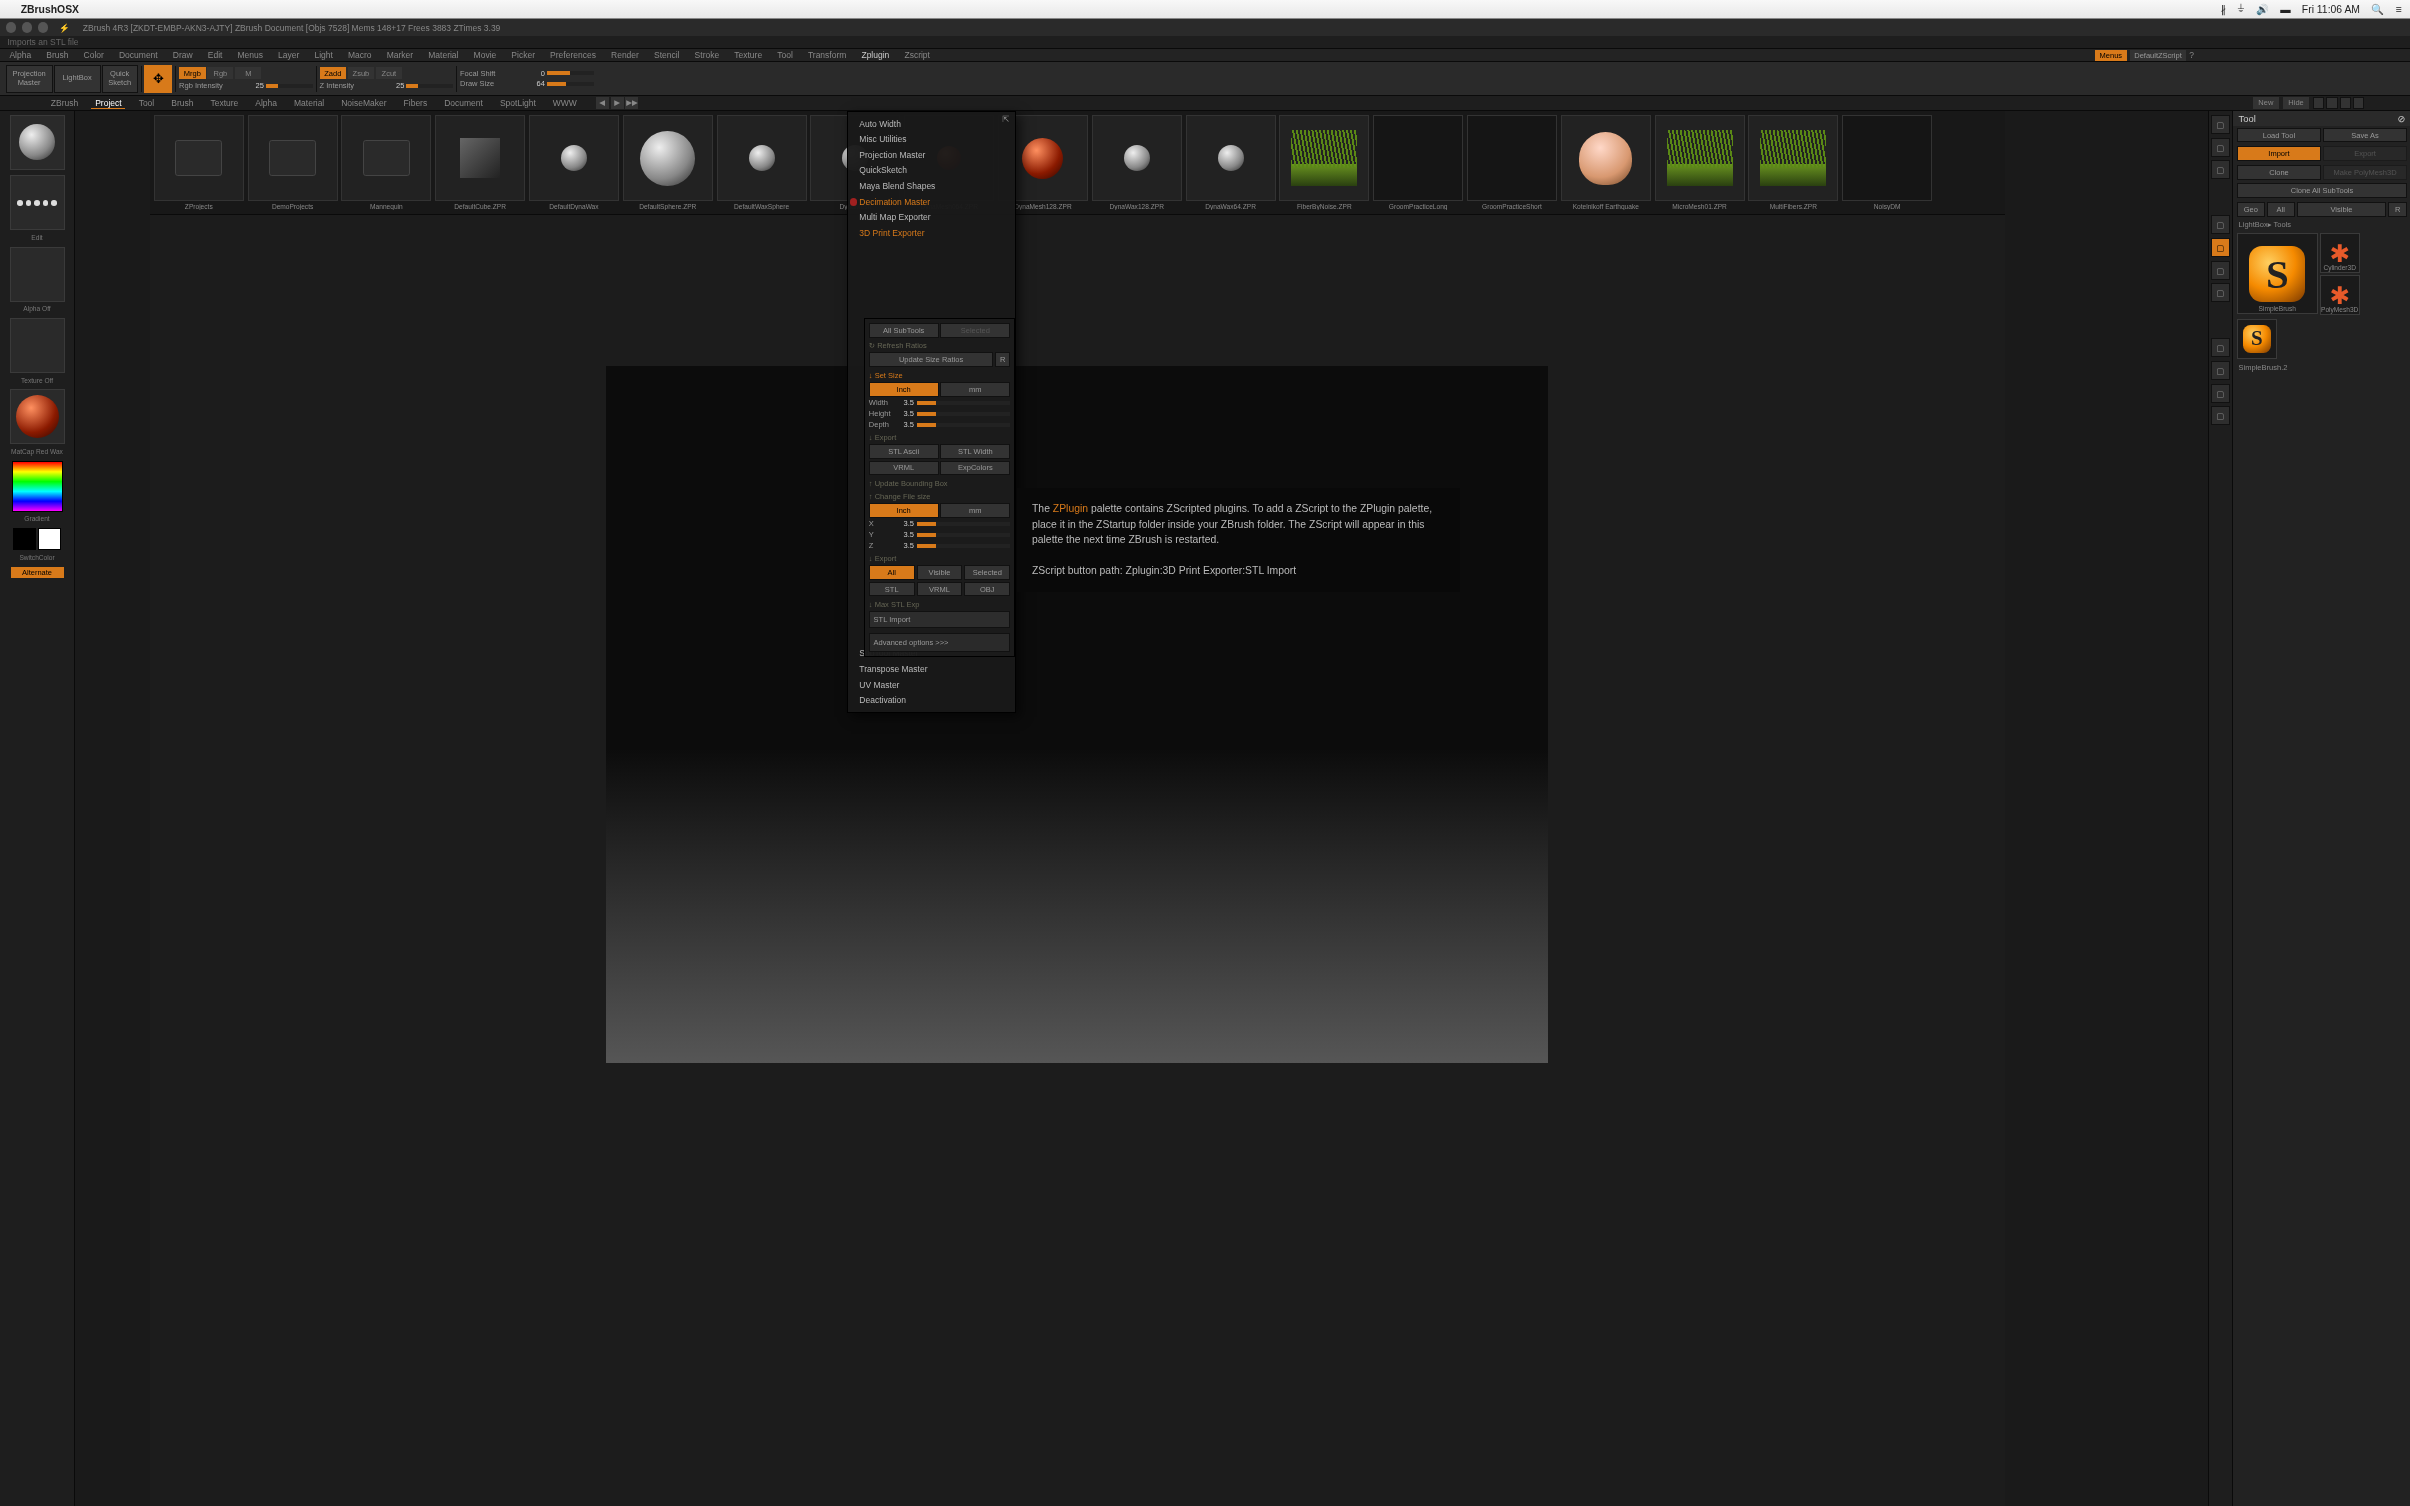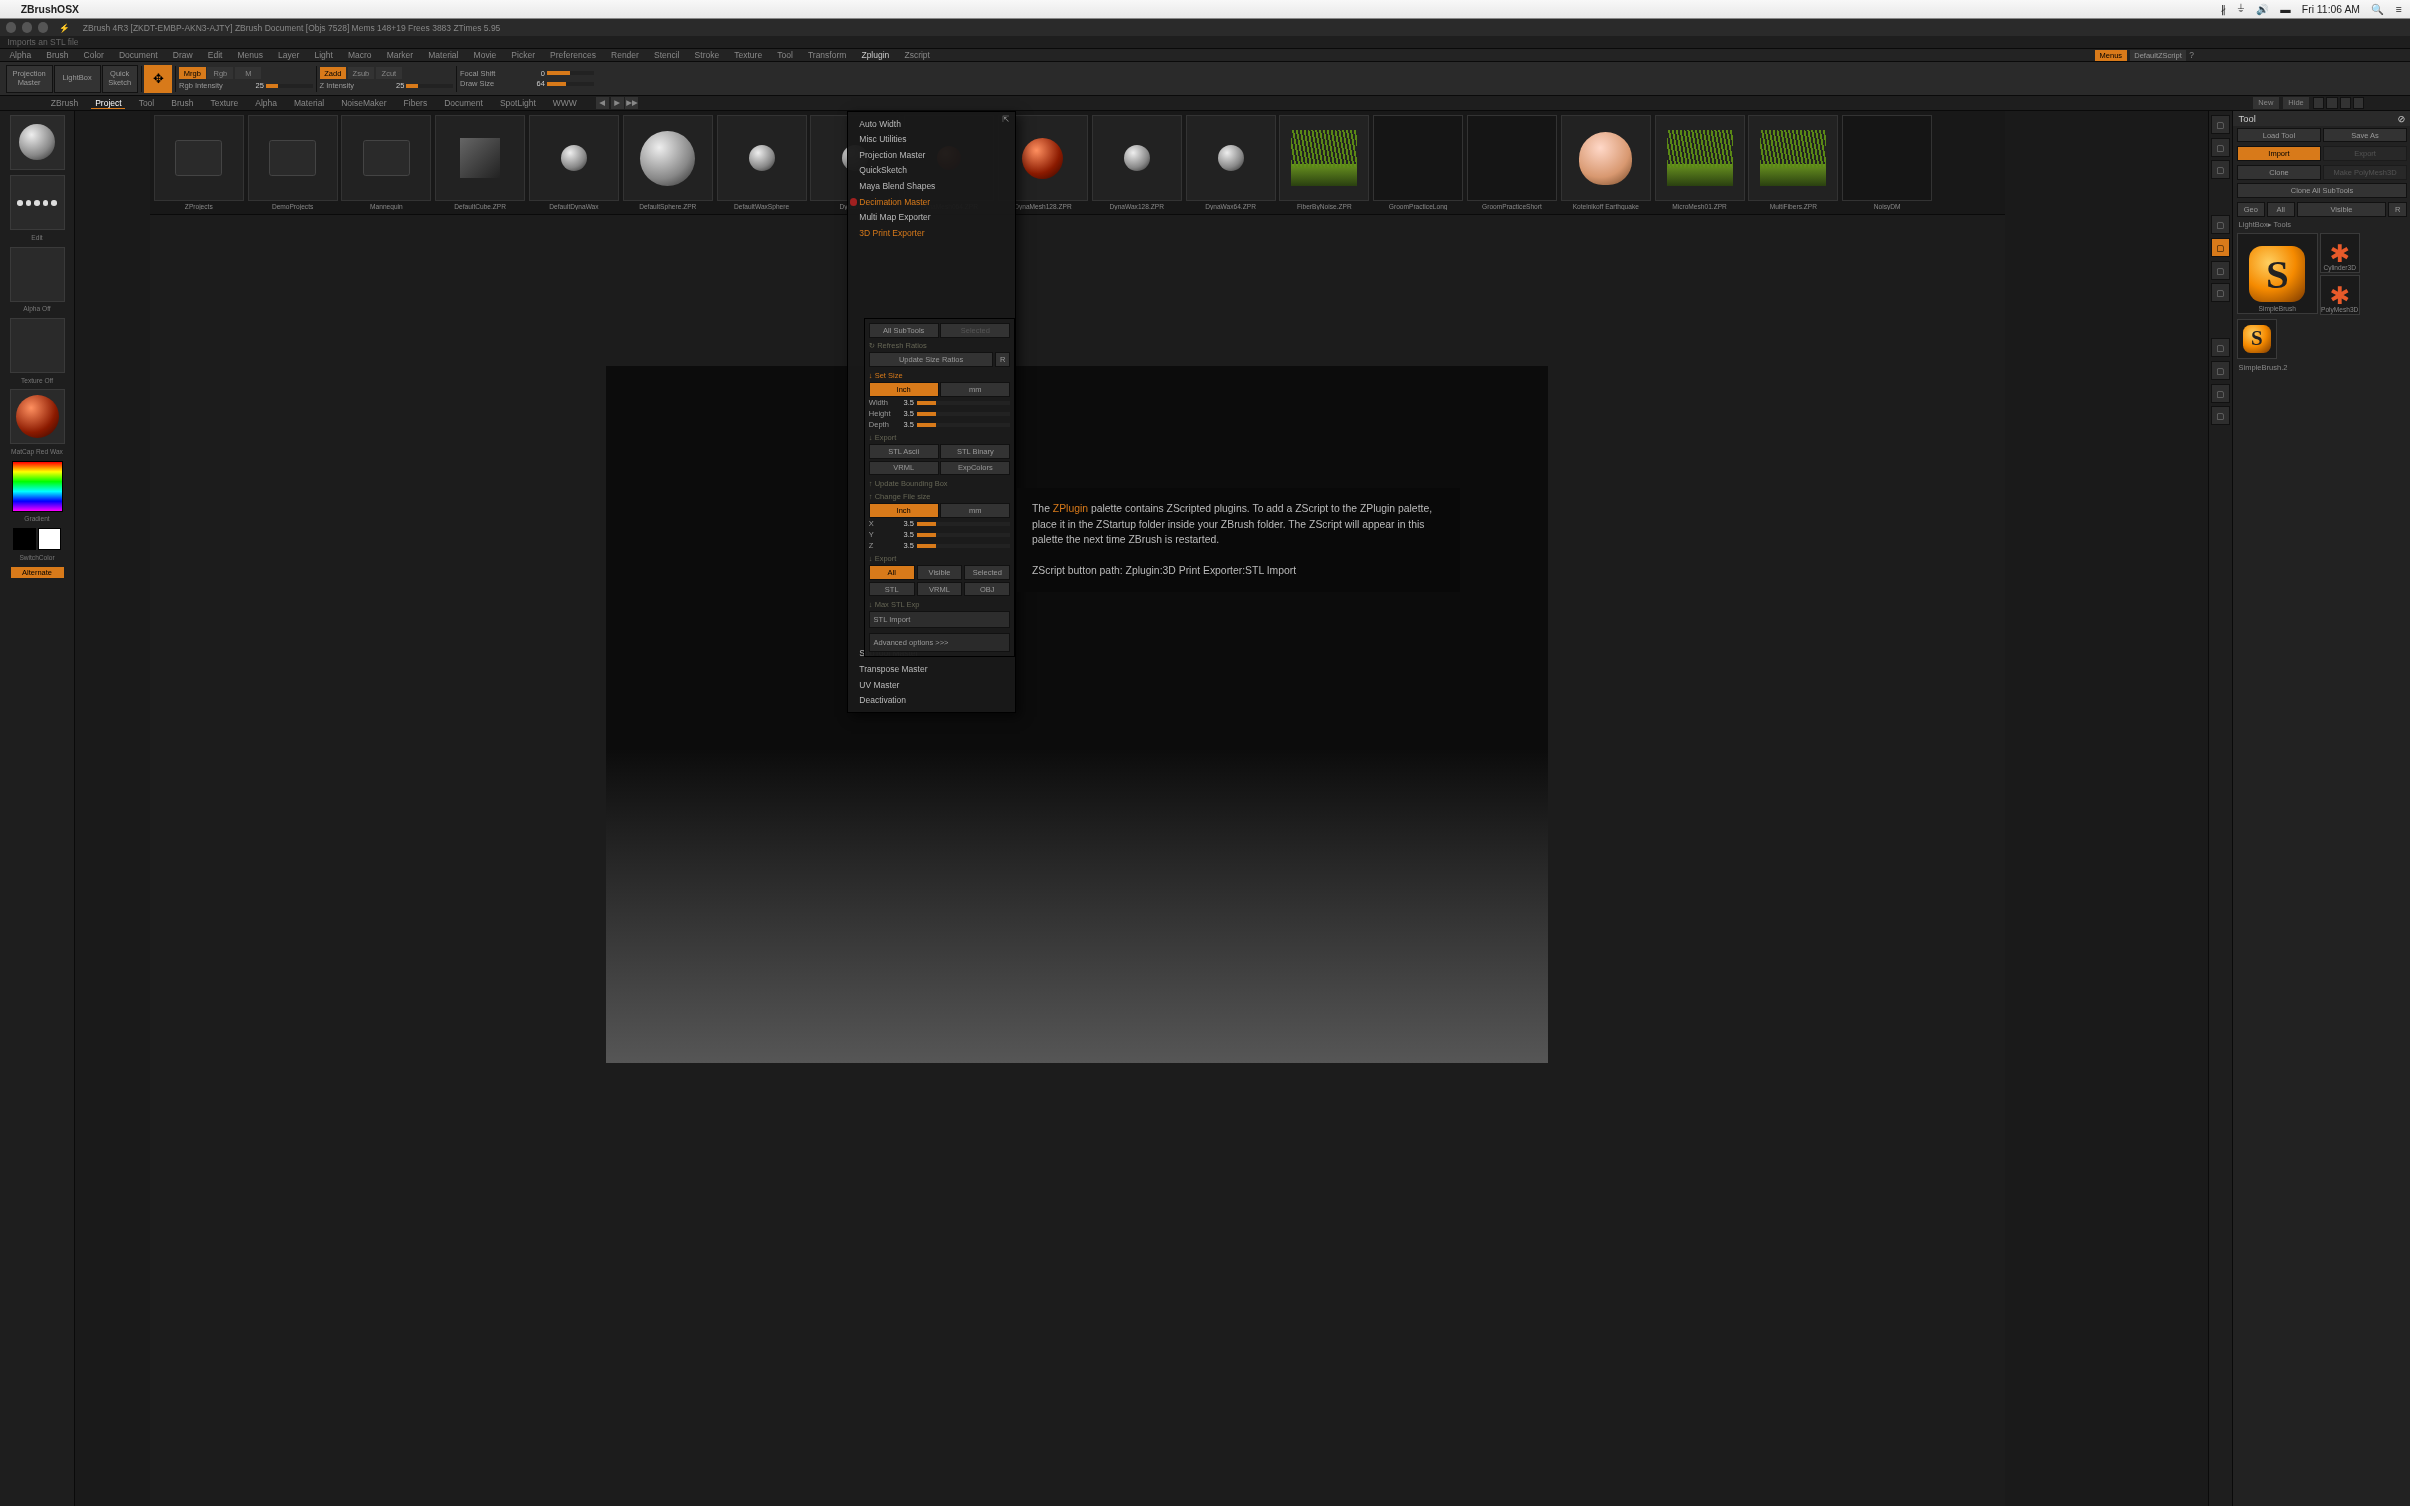--- a/index.html
+++ b/index.html
@@ -153,21 +153,21 @@
     <span>🔍</span>
     <span>≡</span>
   </div>
 </div>
 
 <div class="win-ctrl-row">
   <div class="dot"></div>
   <div class="dot"></div>
   <div class="dot"></div>
   <span style="margin-left:5.6px;color:#d87a1a;">⚡</span>
-  <span class="doc-title">ZBrush 4R3 [ZKDT-EMBP-AKN3-AJTY]   ZBrush Document   [Objs 7528]  Mems 148+19  Frees 3883  ZTimes 5.95</span>
+  <span class="doc-title">ZBrush 4R3 [ZKDT-EMBP-AKN3-AJTY]   ZBrush Document   [Objs 7528]  Mems 148+17  Frees 3883  ZTimes 3.39</span>
 </div>
 
 <div class="info-bar">Imports an STL file</div>
 
 <div class="menu-row" id="top-menu">
   <span class="mitem">Alpha</span>
     <span class="mitem">Brush</span>
     <span class="mitem">Color</span>
     <span class="mitem">Document</span>
     <span class="mitem">Draw</span>
@@ -484,21 +484,21 @@
       <div class="sline">
           <span class="k">Depth</span>
           <span class="v">3.5</span>
           <div class="bar">
             <div class="f"></div>
           </div>
         </div>
       <div class="shead">↓ Export</div>
       <div class="srow">
         <div class="sbtn">STL Ascii</div>
-        <div class="sbtn">STL Binary</div>
+        <div class="sbtn">STL Width</div>
       </div>
       <div class="srow">
         <div class="sbtn">VRML</div>
         <div class="sbtn">ExpColors</div>
       </div>
       <div class="shead">↑ Update Bounding Box</div>
       <div class="shead">↑ Change File size</div>
       <div class="srow">
         <div class="sbtn orange">Inch</div>
         <div class="sbtn">mm</div>

